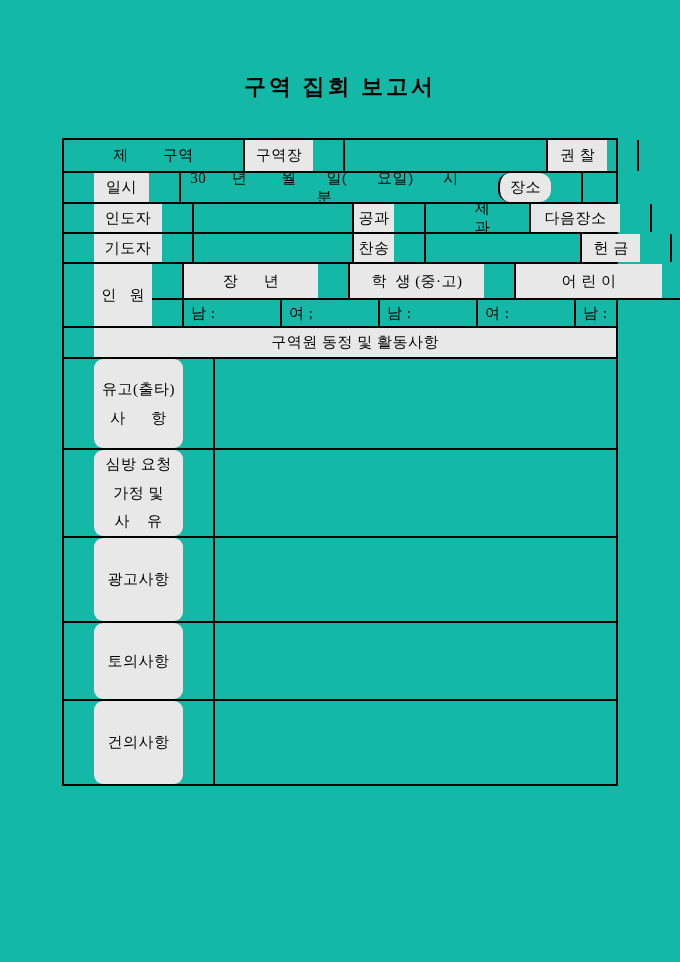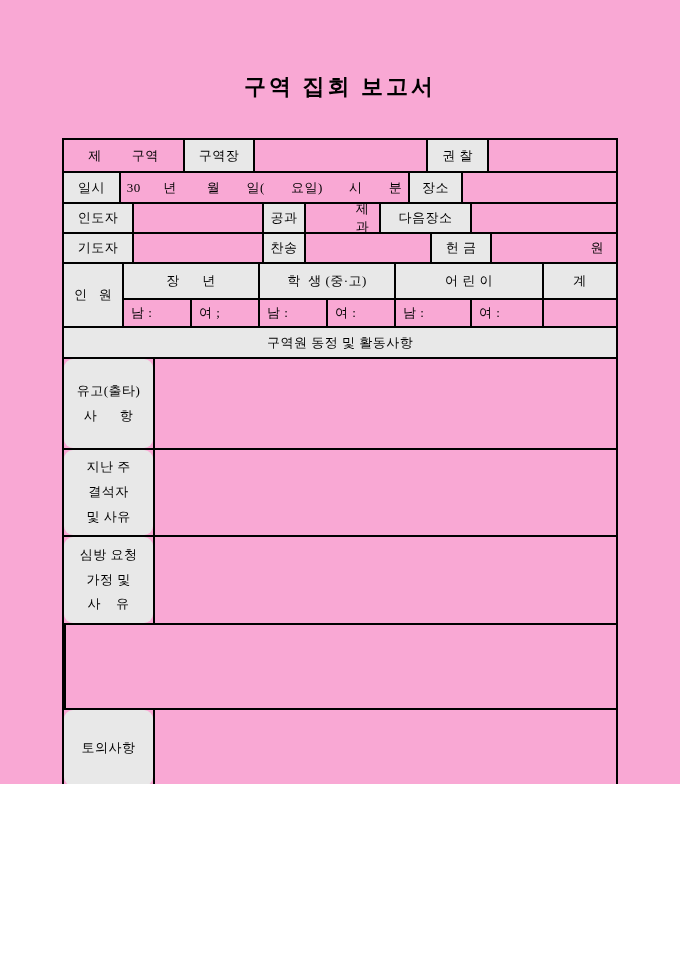--- a/index.html
+++ b/index.html
@@ -3,64 +3,65 @@
 <meta charset="utf-8">
 <style>
   * { box-sizing: border-box; }
   html, body { margin: 0; padding: 0; }
   body {
     width: 680px; height: 962px;
     background: #ffffff;
     font-family: "Liberation Serif", "DejaVu Serif", serif;
     color: #000;
   }
-  .page { position: relative; width: 680px; height: 784px; background: #f9a8d4; overflow: hidden; }
+  .page { position: relative; width: 680px; height: 962px; background: #14b8a6; overflow: hidden; }
 
   .title {
     margin: 0; padding-top: 72px;
     text-align: center;
     font-size: 22px; font-weight: 700;
     letter-spacing: 3px;
     white-space: pre-wrap;
   }
 
   .tbl {
     width: 556px;
     margin: 36px auto 0;
     border: 2px solid #000;
   }
   .row { display: flex; align-items: stretch; border-top: 2px solid #000; }
   .row.first { border-top: none; }
 
   .cell {
     border-left: 2px solid #000;
     display: flex; align-items: center; justify-content: center;
-    font-size: 13px;
+    font-size: 15px;
     letter-spacing: 0.5px;
     white-space: pre-wrap;
     text-align: center;
     overflow: hidden;
+    margin-left: 30px;
   }
   .cell.first { border-left: none; }
   .shade { background: #e8e8e8; }
   .grow { flex: 1 1 auto; }
   .left { justify-content: flex-start; padding-left: 7px; text-align: left; }
   .right { justify-content: flex-end; padding-right: 12px; text-align: right; }
   .lines { line-height: 1.9; border-radius: 9px; }
 
   
   .att-main { flex: 1 1 auto; display: flex; flex-direction: column; }
   .att-sub { display: flex; flex: 1 1 auto; }
   .att-sub.second { border-top: 2px solid #000; }
   .att-sub .cell { border-left: 2px solid #000; }
 
   
   .w55  { width: 55px;  flex: 0 0 55px; }
   .w42  { width: 42px;  flex: 0 0 42px; }
-  .w53  { width: 53px;  flex: 0 0 53px; }
+  .w53  { width: 53px;  flex: 0 0 53px; border-radius: 12px; }
   .w58  { width: 58px;  flex: 0 0 58px; }
   .w60  { width: 60px;  flex: 0 0 60px; }
   .w61  { width: 61px;  flex: 0 0 61px; }
   .w68  { width: 68px;  flex: 0 0 68px; }
   .w70  { width: 70px;  flex: 0 0 70px; }
   .w72  { width: 72px;  flex: 0 0 72px; }
   .w75  { width: 75px;  flex: 0 0 75px; padding-left: 40px; }
   .w76  { width: 76px;  flex: 0 0 76px; }
   .w89  { width: 89px;  flex: 0 0 89px; }
   .w91  { width: 91px;  flex: 0 0 91px; }
@@ -137,42 +138,37 @@
     <div class="row" style="height:31px">
       <div class="cell first shade grow">구역원 동정 및 활동사항</div>
     </div>
 
     <div class="row" style="height:91px">
       <div class="cell first shade w89 lines">유고(출타)
 사      항</div>
       <div class="cell grow"></div>
     </div>
 
-    <div class="row" style="height:87px">
-      <div class="cell first shade w89 lines">지난 주
-결석자
-및 사유</div>
-      <div class="cell grow"></div>
-    </div>
 
     <div class="row" style="height:88px">
       <div class="cell first shade w89 lines">심방 요청
 가정 및
 사    유</div>
       <div class="cell grow"></div>
     </div>
 
     <div class="row" style="height:85px">
+      <div class="cell first shade w89 lines">광고사항</div>
       <div class="cell grow"></div>
     </div>
 
     <div class="row" style="height:78px">
       <div class="cell first shade w89 lines">토의사항</div>
       <div class="cell grow"></div>
     </div>
 
     <div class="row" style="height:85px">
-      <div class="cell first shade w89 lines">활동사항</div>
+      <div class="cell first shade w89 lines">건의사항</div>
       <div class="cell grow"></div>
     </div>
 
   </div>
 </div>
 
 </body></html>

